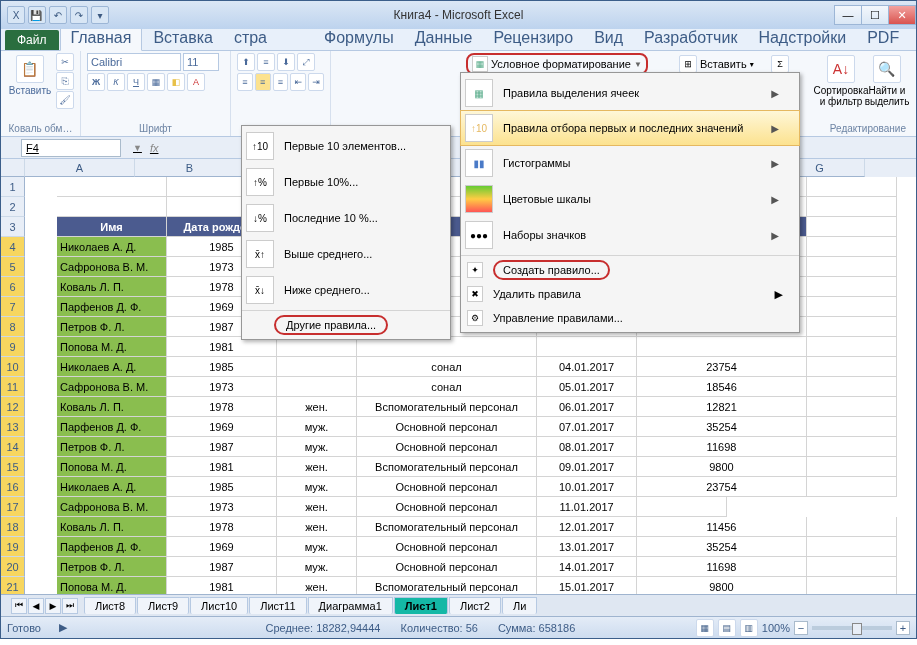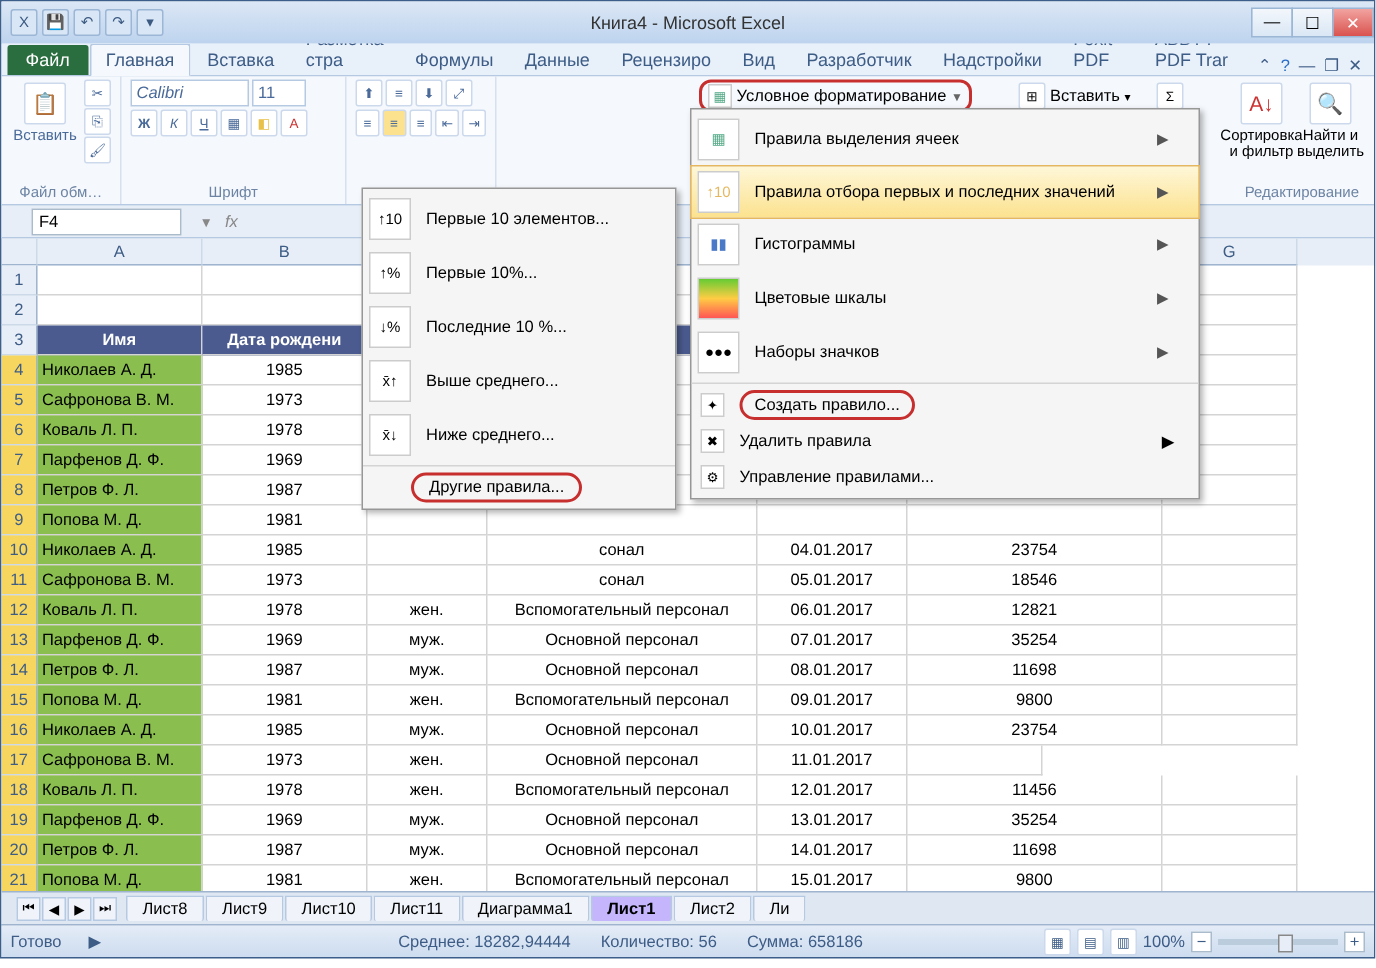--- a/index.html
+++ b/index.html
@@ -9,42 +9,42 @@
 .titlebar { height: 28px; background: linear-gradient(#dbe7f5,#bdd3ee); display: flex; align-items: center; justify-content: center; position: relative; }
 .qat { position: absolute; left: 6px; display: flex; gap: 3px; align-items: center; }
 .qat .qicon { width: 18px; height: 18px; background: #d8e6f5; border: 1px solid #9cb6d6; border-radius: 2px; display:flex;align-items:center;justify-content:center;font-size:10px;color:#3c5a82; }
 .title-text { font-size: 12px; color: #333; }
 .win-controls { position: absolute; right: 0; display: flex; height: 20px; }
 .win-btn { width: 28px; height: 20px; border: 1px solid #9cb6d6; background: linear-gradient(#f3f7fc,#dae7f5); margin-left:-1px; display:flex; align-items:center; justify-content:center; font-size:11px; }
 .win-btn.close { background: linear-gradient(#f2a3a0,#d9534f); color:#fff; }
 
 .ribbon-tabs { height: 22px; background: #e8f0fa; display: flex; align-items: end; padding: 0 4px; border-bottom: 1px solid #b6c9e2; gap:1px;}
 .file-tab { background: #2a6e3f; color: #fff; padding: 3px 12px; font-size: 12px; border-radius: 2px 2px 0 0; }
-.rtab { padding: 3px 10px; font-size: 12px; color: #3d5c86; cursor: default; }
+.rtab { padding: 3px 10px; font-size: 16px; color: #3d5c86; cursor: default; }
 .rtab.active { background: #f5f8fc; border: 1px solid #b6c9e2; border-bottom: 1px solid #f5f8fc; margin-bottom: -1px; border-radius: 2px 2px 0 0; }
 .ribbon-right { margin-left:auto; display:flex; gap:6px; align-items:center; color:#3d5c86; padding-right:4px;}
 .ribbon-right span{font-size:11px;}
 
 .ribbon { height: 86px; background: #f5f8fc; border-bottom: 1px solid #b6c9e2; display: flex; position:relative;}
 .group { border-right: 1px solid #d6e0ee; padding: 2px 6px 2px 6px; display: flex; flex-direction: column; font-size: 10px; color: #4a6a9a; }
 .group-label { text-align: center; margin-top: auto; font-size: 10px; color:#6d84a4;}
 .grp-controls { display:flex; gap:3px; flex:1; align-items:flex-start;}
 .big-btn { display:flex; flex-direction:column; align-items:center; width:46px; padding:2px;}
 .big-btn .bicon { width:28px; height:28px; background:#fff; border:1px solid #ccd9ec; border-radius:2px; display:flex;align-items:center;justify-content:center;font-size:14px;color:#d9864a;}
 .big-btn span{font-size:10px;text-align:center;line-height:11px;margin-top:2px;}
 .small-col { display:flex; flex-direction:column; gap:1px;}
 .srow { display:flex; gap:2px; align-items:center;}
 .sbtn { width:18px; height:18px; border:1px solid #ccd9ec; background:#fff; border-radius:2px;display:flex;align-items:center;justify-content:center;font-size:9px;}
 .combo { height:18px; border:1px solid #b6c9e2; background:#fff; font-size:11px; padding:0 3px; display:flex;align-items:center;}
 
 .cond-btn { position:absolute; left:465px; top:2px; border:2px solid #c72e2e; border-radius:8px; padding:1px 4px; background:#f5f8fc; display:flex; align-items:center; height:22px; cursor:pointer;}
 .cond-btn .cicon{width:16px;height:16px;background:#fff;border:1px solid #ccc;margin-right:3px;display:flex;align-items:center;justify-content:center;font-size:9px;color:#5a8;}
 .cond-btn .dd{margin-left:3px;font-size:8px;color:#666;}
 
-.namebox-row { height: 22px; background: #e8eef7; border-bottom: 1px solid #b6c9e2; display: flex; align-items: center; padding-left:20px;}
+.namebox-row { height: 22px; background: #e8eef7; border-bottom: 1px solid #b6c9e2; display: flex; align-items: center; padding-left:20px;text-decoration:underline;}
 .namebox { width: 100px; height:18px; background:#fff; border:1px solid #abc; font-size:11px; padding:0 4px; display:flex; align-items:center;}
 .fx { margin: 0 8px; font-style:italic; color:#888; font-size:11px;}
 
 .grid-area { position:relative; height: 435px; overflow:hidden; display:flex;}
 .rowheads { width:24px; background:#e8eef7;}
 .colheads { height:18px; background:#e8eef7; display:flex;}
 .ch { border-right:1px solid #ccd9e8; border-bottom:1px solid #9fb4cf; text-align:center; font-size:11px; color:#3d5c86; display:flex;align-items:center;justify-content:center;}
 .ch.corner{width:24px;}
 .rowh { height:20px; border-bottom:1px solid #ccd9e8; border-right:1px solid #9fb4cf; text-align:center; font-size:11px; color:#3d5c86; display:flex;align-items:center;justify-content:center;}
 .rowh.sel { background:#f7d65f; }
@@ -62,21 +62,21 @@
 .submenu .sep { height:1px; background:#d4d4d4; margin:2px 0;}
 .submenu .small-item{ height:24px; padding:0 16px 0 32px; display:flex; align-items:center; font-size:11px;}
 .submenu .small-item .sicon{position:absolute;left:6px;width:16px;height:16px;border:1px solid #ccc;background:#fff;font-size:9px;display:flex;align-items:center;justify-content:center;}
 
 .red-ring { border:2px solid #c72e2e; border-radius:10px; }
 
 .sheet-tabs { height:22px; background:#dfe7f2; border-top:1px solid #9fb4cf; display:flex; align-items:center; padding-left:10px; font-size:11px;}
 .nav-arrows{display:flex;gap:1px;margin-right:6px;}
 .nav-arrows div{width:16px;height:16px;border:1px solid #b6c9e2;background:#f0f4fa;display:flex;align-items:center;justify-content:center;font-size:9px;}
 .stab { padding:2px 10px; background:#f0f4fa; border:1px solid #b6c9e2; border-bottom:none; border-radius:0 0 2px 2px; margin-right:1px;}
-.stab.active { background:#c4b5fd; font-weight:bold;}
+.stab.active { background:#14b8a6; font-weight:bold;}
 
 .statusbar { height:22px; background:linear-gradient(#e4ecf7,#cddcef); border-top:1px solid #9fb4cf; display:flex; align-items:center; font-size:11px; color:#3d5c86; padding:0 6px;}
 .statusbar .sitem{margin-right:18px;}
 .zoom { margin-left:auto; display:flex; align-items:center; gap:4px;}
 .zoom .zbtn{width:14px;height:14px;border:1px solid #abc;background:#fff;text-align:center;line-height:12px;}
 .zoom .zslider{width:80px;height:4px;background:#bcd;position:relative;}
 .zoom .zslider::after{content:"";position:absolute;left:40px;top:-3px;width:8px;height:10px;background:#e8eef7;border:1px solid #888;}
 
 .menu1 { left:241px; top:125px; width:210px; padding:2px 0;}
 .menu2 { left:460px; top:72px; width:340px; padding:2px 0;}
@@ -131,25 +131,25 @@
         <div class="big-btn">
           <div class="bicon">📋</div>
           <span>Вставить</span>
         </div>
         <div class="small-col">
           <div class="sbtn">✂</div>
           <div class="sbtn">⎘</div>
           <div class="sbtn">🖌</div>
         </div>
       </div>
-      <div class="group-label">Файл обм…</div>
+      <div class="group-label">Коваль обм…</div>
     </div>
     <div class="group" style="width:150px;">
       <div class="srow">
-        <div class="combo" style="width:79px;font-style:italic;">Calibri</div>
+        <div class="combo" style="width:94px;">Calibri</div>
         <div class="combo" style="width:36px;">11</div>
       </div>
       <div class="srow" style="margin-top:2px;">
         <div class="sbtn">
             <b>Ж</b>
           </div>
         <div class="sbtn">
             <i>К</i>
           </div>
         <div class="sbtn">
@@ -239,21 +239,21 @@
             <div class="rowh sel">13</div>
             <div class="rowh sel">14</div>
             <div class="rowh sel">15</div>
             <div class="rowh sel">16</div>
             <div class="rowh sel">17</div>
             <div class="rowh sel">18</div>
             <div class="rowh sel">19</div>
             <div class="rowh sel">20</div>
             <div class="rowh sel">21</div>
           </div>
-        <div style="flex:1;" id="gridcells">
+        <div style="flex:1;margin-left:32px;" id="gridcells">
             <div class="row">
               <div class="cell colA"></div>
               <div class="cell colB"></div>
               <div class="cell colC"></div>
               <div class="cell colD"></div>
               <div class="cell colE"></div>
               <div class="cell colF"></div>
               <div class="cell colG"></div>
             </div>
             <div class="row">

